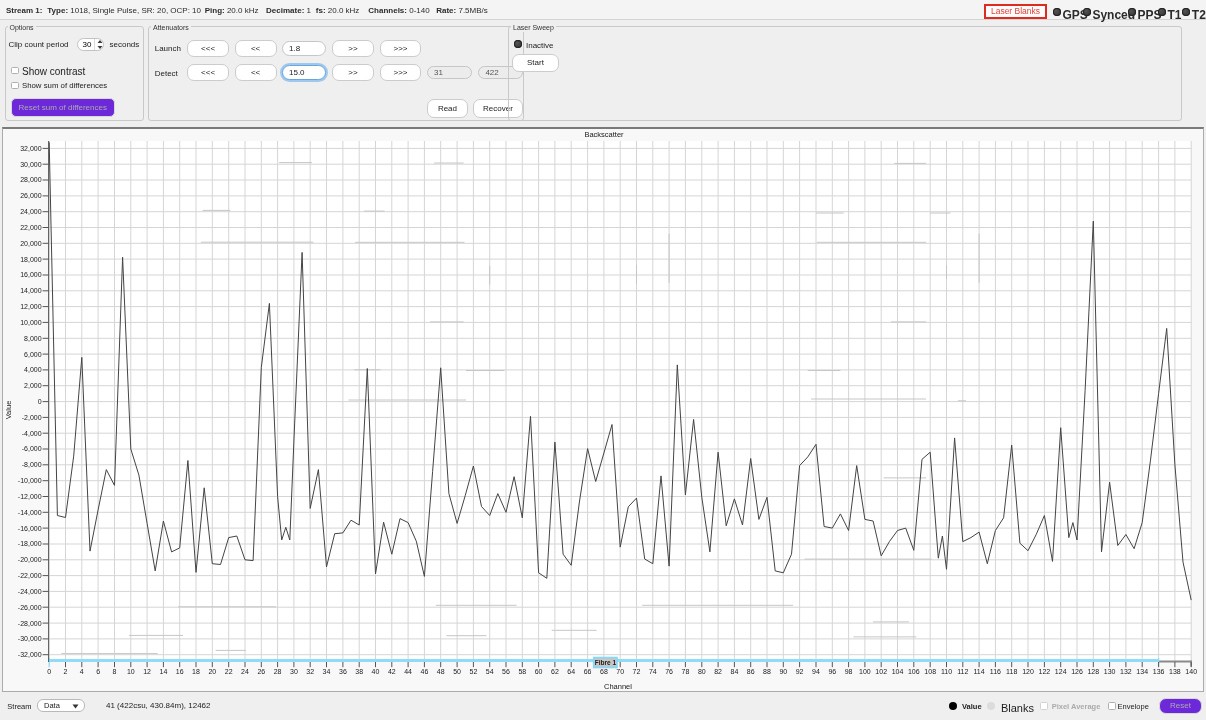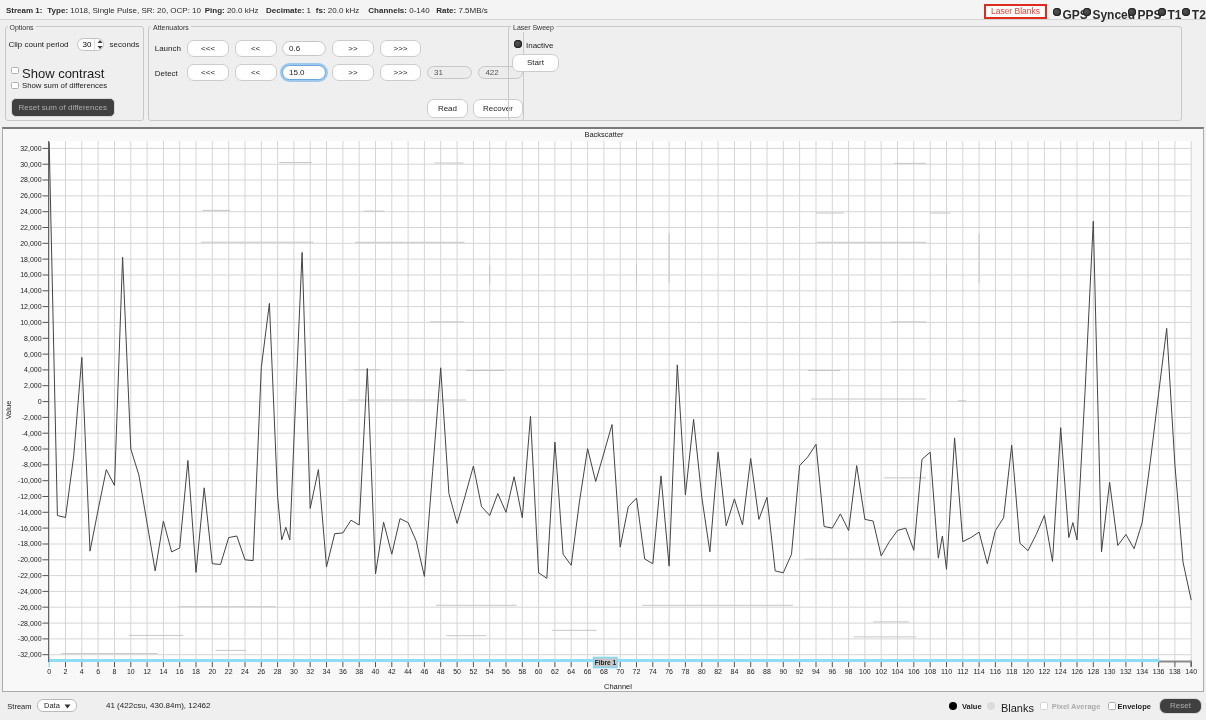--- a/index.html
+++ b/index.html
@@ -4,21 +4,21 @@
 html,body{width:1206px;height:720px;font-family:"Liberation Sans",sans-serif;background:#efefef;position:relative;overflow:hidden}
 .abs{position:absolute}
 #topbar{position:absolute;left:0;top:0;width:1206px;height:20px;background:#f4f4f4;border-bottom:1px solid #d4d4d4;font-size:8px;color:#2b2b2b}
 #topbar span.seg{position:absolute;top:0;line-height:21px;white-space:nowrap}
 #lasen{position:absolute;left:984px;top:4px;width:63px;height:15px;border:2px solid #dd2b20;background:#fbfbfb;color:#e04338;font-size:8.5px;text-align:center;line-height:10.5px}
 .led{position:absolute;width:8px;height:8px;border-radius:50%;background:radial-gradient(circle at 35% 35%, #555, #2e2e2e);box-shadow:inset 0 0 0 1px #222}
 .ledlab{position:absolute;top:7.5px;font-size:12px;font-weight:bold;color:#2b2b2b}
 .fs{position:absolute;border:1px solid #c9c9c9;border-radius:3px}
 .fs .lg{position:absolute;top:-4.5px;left:2px;background:#efefef;padding:0 2px;font-size:7px;color:#333;line-height:9px}
 .btn{position:absolute;background:#fff;border:1px solid #ccc;border-radius:7px;font-size:8px;color:#1c1c1c;text-align:center}
-.btn.dis{background:#404040;color:#ababab;border-color:#d8d8d8}
+.btn.dis{background:#6d28d9;color:#ababab;border-color:#d8d8d8}
 .txt{position:absolute;background:#fff;border:1px solid #c6c6c6;border-radius:8px;font-size:8px;color:#1c1c1c;padding-left:6px}
 .txt.dis{background:#ececec;color:#555}
 .cb{position:absolute;width:7.5px;height:7.5px;border:1px solid #b0b0b0;border-radius:1.5px;background:#fff}
 .lab{position:absolute;font-size:8px;color:#1c1c1c;white-space:nowrap}
 #chartbox{position:absolute;left:2px;top:127px;width:1202px;height:565px;background:#f8f8f8;border:1px solid #ababab;border-top:2px solid #7a7a7a}
 #botbar{position:absolute;left:0;top:693px;width:1206px;height:27px;background:#efefef}
 .radio{position:absolute;width:8px;height:8px;border-radius:50%}
 </style></head>
 <body>
 <div id="topbar">
@@ -47,32 +47,32 @@
  <span class="lab" style="left:3px;top:13px">Clip count period</span>
  <div class="abs" style="left:71px;top:10.5px;width:27.5px;height:13px;background:#fff;border:1px solid #c2c2c2;border-radius:6.5px;overflow:hidden">
    <span style="position:absolute;left:5px;top:1.5px;font-size:8px">30</span>
    <span style="position:absolute;left:16.5px;top:0;width:1px;height:13px;background:#dadada"></span>
    <svg width="8" height="11" style="position:absolute;left:18px;top:0.5px">
         <path d="M4 1 L6.5 4 L1.5 4 Z M4 10 L6.5 7 L1.5 7 Z" fill="#3c3c3c"></path>
       </svg>
  </div>
  <span class="lab" style="left:104px;top:13px">seconds</span>
  <div class="cb" style="left:5.5px;top:39.5px"></div>
-    <span class="lab" style="left:16.5px;top:39px;font-size:13px">Show contrast</span>
+    <span class="lab" style="left:16.5px;top:39px;font-size:10px">Show contrast</span>
  <div class="cb" style="left:5.5px;top:54.8px"></div>
     <span class="lab" style="left:16.5px;top:54.3px;font-size:7.8px">Show sum of differences</span>
  <div class="btn dis" style="left:5.5px;top:71.2px;width:103.5px;height:18.8px;line-height:17px;border-radius:5px">Reset sum of differences</div>
 </div>
 
 <div class="fs" style="left:148px;top:26px;width:376px;height:95px">
  <span class="lg">Attenuators</span>
  <span class="lab" style="left:5.7px;top:17.3px">Launch</span>
  <div class="btn" style="left:38px;top:12.6px;width:42.1px;height:17.4px;line-height:15.5px">&lt;&lt;&lt;</div>
  <div class="btn" style="left:85.5px;top:12.6px;width:42.1px;height:17.4px;line-height:15.5px">&lt;&lt;</div>
- <div class="txt" style="left:133px;top:13.5px;width:44.4px;height:15.3px;line-height:13.5px">0.6</div>
+ <div class="txt" style="left:133px;top:13.5px;width:44.4px;height:15.3px;line-height:13.5px">1.8</div>
  <div class="btn" style="left:183.1px;top:12.6px;width:41.8px;height:17.4px;line-height:15.5px">&gt;&gt;</div>
  <div class="btn" style="left:230.6px;top:12.6px;width:41.8px;height:17.4px;line-height:15.5px">&gt;&gt;&gt;</div>
  <span class="lab" style="left:5.7px;top:41.5px">Detect</span>
  <div class="btn" style="left:38px;top:36.7px;width:42.1px;height:17.5px;line-height:15.5px">&lt;&lt;&lt;</div>
  <div class="btn" style="left:85.5px;top:36.7px;width:42.1px;height:17.5px;line-height:15.5px">&lt;&lt;</div>
  <div class="txt" style="left:133px;top:38px;width:44.4px;height:14.6px;line-height:13px;border-color:#6aa5dd;box-shadow:0 0 0 2px #9ec9ec">15.0</div>
  <div class="btn" style="left:183.1px;top:36.7px;width:41.8px;height:17.5px;line-height:15.5px">&gt;&gt;</div>
  <div class="btn" style="left:230.6px;top:36.7px;width:41.8px;height:17.5px;line-height:15.5px">&gt;&gt;&gt;</div>
  <div class="txt dis" style="left:278.1px;top:38.9px;width:45px;height:12.7px;line-height:11px">31</div>
  <div class="txt dis" style="left:329.4px;top:38.9px;width:44.4px;height:12.7px;line-height:11px">422</div>
@@ -460,28 +460,28 @@
 <text x="604" y="136.5" text-anchor="middle" font-size="7.5">Backscatter</text>
 <text x="618" y="689" text-anchor="middle" font-size="7.5">Channel</text>
 <text x="11" y="410" text-anchor="middle" font-size="7.5" transform="rotate(-90 11 410)">Value</text>
 </g>
 <rect x="593.7" y="657.5" width="23.3" height="10" fill="#c6c6c6" stroke="#85d8f8" stroke-width="1.6"></rect>
 <text x="605.4" y="665" text-anchor="middle" font-family="Liberation Sans, sans-serif" font-size="6.5" font-weight="bold" fill="#222">Fibre 1</text>
 </svg>
 
 <div id="botbar">
  <span class="lab" style="left:7.3px;top:8.5px;font-size:7.5px">Stream</span>
- <div class="abs" style="left:37px;top:6px;width:40px;height:12.5px;background:#fff;border:1px solid #b9b9b9;border-radius:6px">
+ <div class="abs" style="left:37px;top:6px;width:48px;height:12.5px;background:#fff;border:1px solid #b9b9b9;border-radius:6px">
    <span style="position:absolute;left:6px;top:1.3px;font-size:7.5px;color:#1c1c1c">Data</span>
    <svg width="7" height="5" style="position:absolute;right:5px;top:3.5px">
         <path d="M0.5 0.5 L6.5 0.5 L3.5 4.5 Z" fill="#333"></path>
       </svg>
  </div>
  <span class="lab" style="left:106px;top:8px">41 (422csu, 430.84m), 12462</span>
  <div class="radio" style="left:949px;top:9px;background:#000"></div>
  <span class="lab" style="left:962px;top:8.5px;font-weight:bold;font-size:7.5px">Value</span>
  <div class="radio" style="left:987.2px;top:9px;background:#dcdcdc"></div>
  <span class="lab" style="left:1000.9px;top:8.5px;font-weight:normal;font-size:11px">Blanks</span>
  <div class="cb" style="left:1040.3px;top:9px;border-color:#d2d2d2"></div>
  <span class="lab" style="left:1051.7px;top:8.5px;font-weight:bold;font-size:7.5px;color:#ababab">Pixel Average</span>
  <div class="cb" style="left:1108px;top:9px"></div>
- <span class="lab" style="left:1117.6px;top:8.5px;font-weight:bold;font-size:7.5px">Envelope</span>
+ <span class="lab" style="left:1117.6px;top:8.5px;font-weight:normal;font-size:7.5px">Envelope</span>
  <div class="btn dis" style="left:1158.8px;top:5px;width:43.5px;height:16px;line-height:14.5px">Reset</div>
 </div>
 </body></html>

